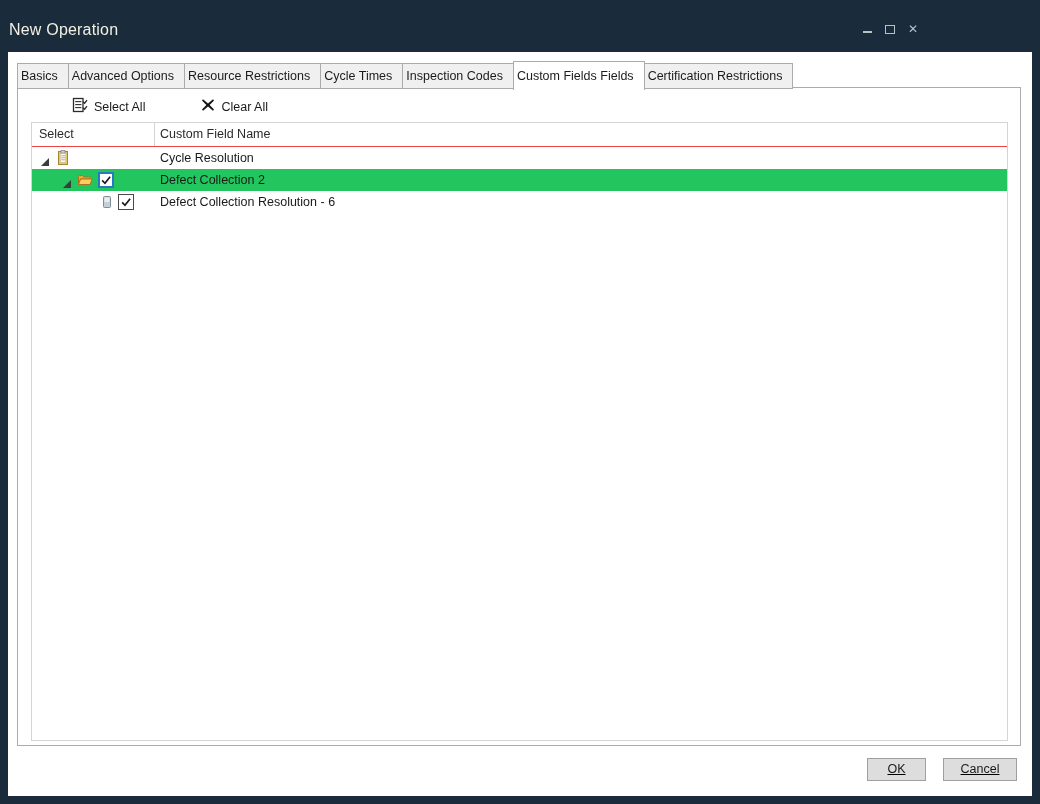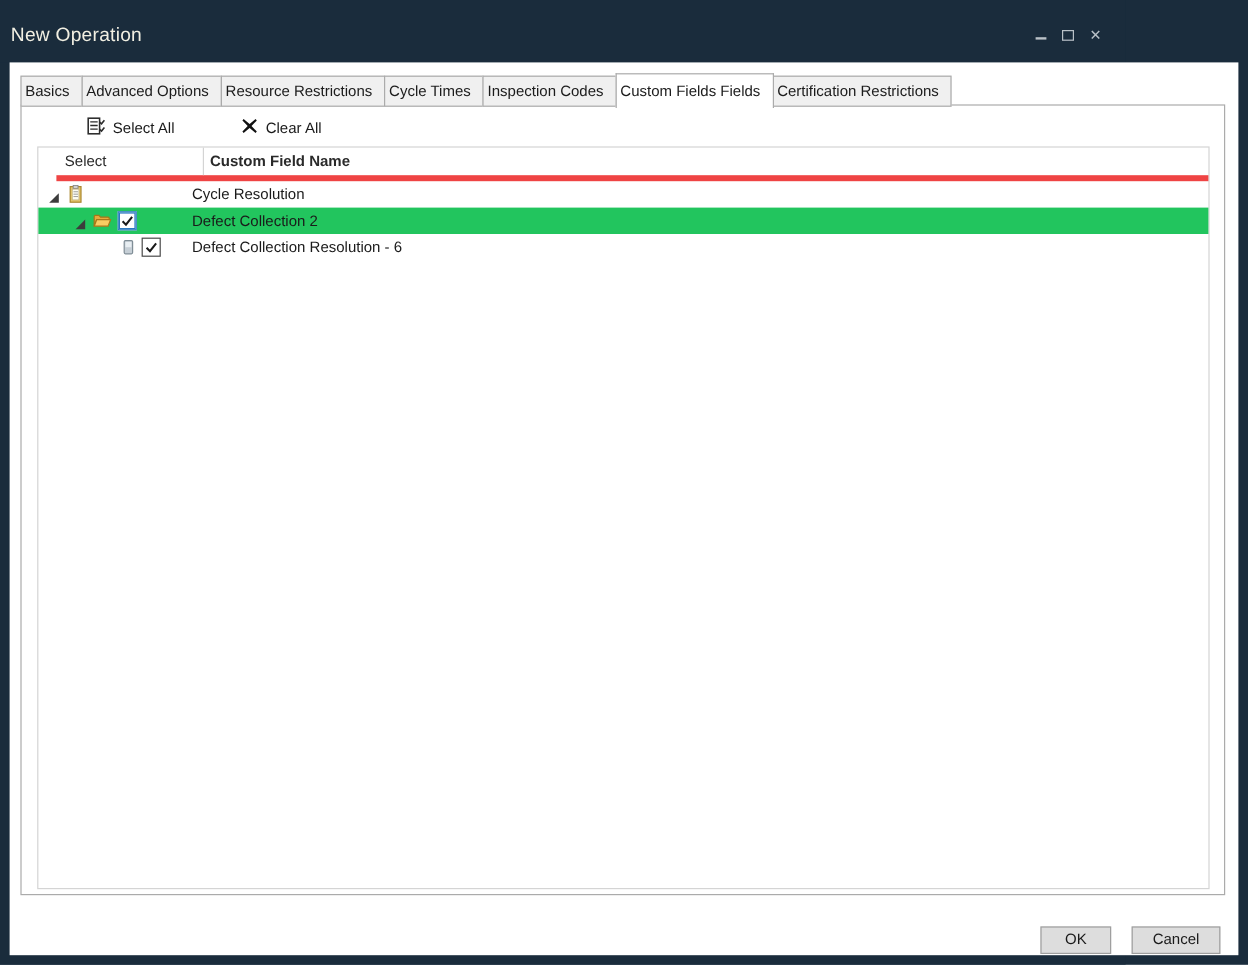--- a/index.html
+++ b/index.html
@@ -45,24 +45,24 @@
   
   .toolbar { position:absolute; left:14px; top:9px; height:20px; display:flex; align-items:center; gap:16px; }
   .toolbtn { display:flex; align-items:center; gap:6px; cursor:pointer;padding-left:40px; }
   .toolbtn .lbl { font-size:12.5px; color:#1a1a1a; }
 
   
   .treewrap {
     position:absolute; left:13px; right:12px; top:34px; bottom:4px;
     box-sizing:border-box; border:1px solid #d4d4d4; background:#fff;
   }
-  .thead { position:relative; height:23px; border-bottom:5px solid #ef4444;margin-left:15px; }
+  .thead { position:relative; height:23px; border-bottom:1px solid #ef4444; }
   .th { position:absolute; top:4px; font-size:12.5px; color:#2a2a2a; }
   .th.col-select { left:7px; }
-  .th.col-name { left:128px;font-weight:bold; }
+  .th.col-name { left:128px; }
   .thead .coldiv { position:absolute; left:122px; top:0; bottom:0; width:1px; background:#d4d4d4; }
 
   .row { position:relative; height:22px; }
   .row.selected { background:#22c55e; }
   .row .label { position:absolute; left:128px; top:50%; transform:translateY(-50%); font-size:12.5px; color:#1a1a1a; white-space:nowrap; }
   .expander { position:absolute; top:50%; transform:translateY(-50%); width:10px; height:10px; cursor:pointer; }
   .nodeicon { position:absolute; top:50%; transform:translateY(-50%); width:16px; height:16px; }
   .checkbox {
     position:absolute; top:50%; transform:translateY(-50%);
     width:14px; height:14px; box-sizing:content-box;
@@ -70,21 +70,21 @@
     display:flex; align-items:center; justify-content:center;
   }
   .checkbox.focused { border-color:#2a79c0; outline:1px solid #2a79c0; outline-offset:-2px; }
 
   
   .lv0 .expander { left:8px; }   .lv0 .nodeicon { left:23px; }
   .lv1 .expander { left:30px; }  .lv1 .nodeicon { left:45px; } .lv1 .checkbox { left:66px; }
   .lv2 .nodeicon { left:67px; }  .lv2 .checkbox { left:86px; }
 
   
-  .footer { position:absolute; right:15px; bottom:1px; display:flex; gap:17px; }
+  .footer { position:absolute; right:15px; bottom:15px; display:flex; gap:17px;text-decoration:underline; }
   .btn {
     box-sizing:border-box; height:23px; min-width:59px; padding:0 12px;
     background:#dddddd; border:1px solid #9f9f9f;
     font-size:12.5px; color:#1a1a1a; text-align:center; line-height:21px; cursor:pointer;
     font-family:"Liberation Sans","DejaVu Sans",sans-serif;
   }
   .btn.cancel { min-width:74px; }
 </style>
 </head>
 <body>

